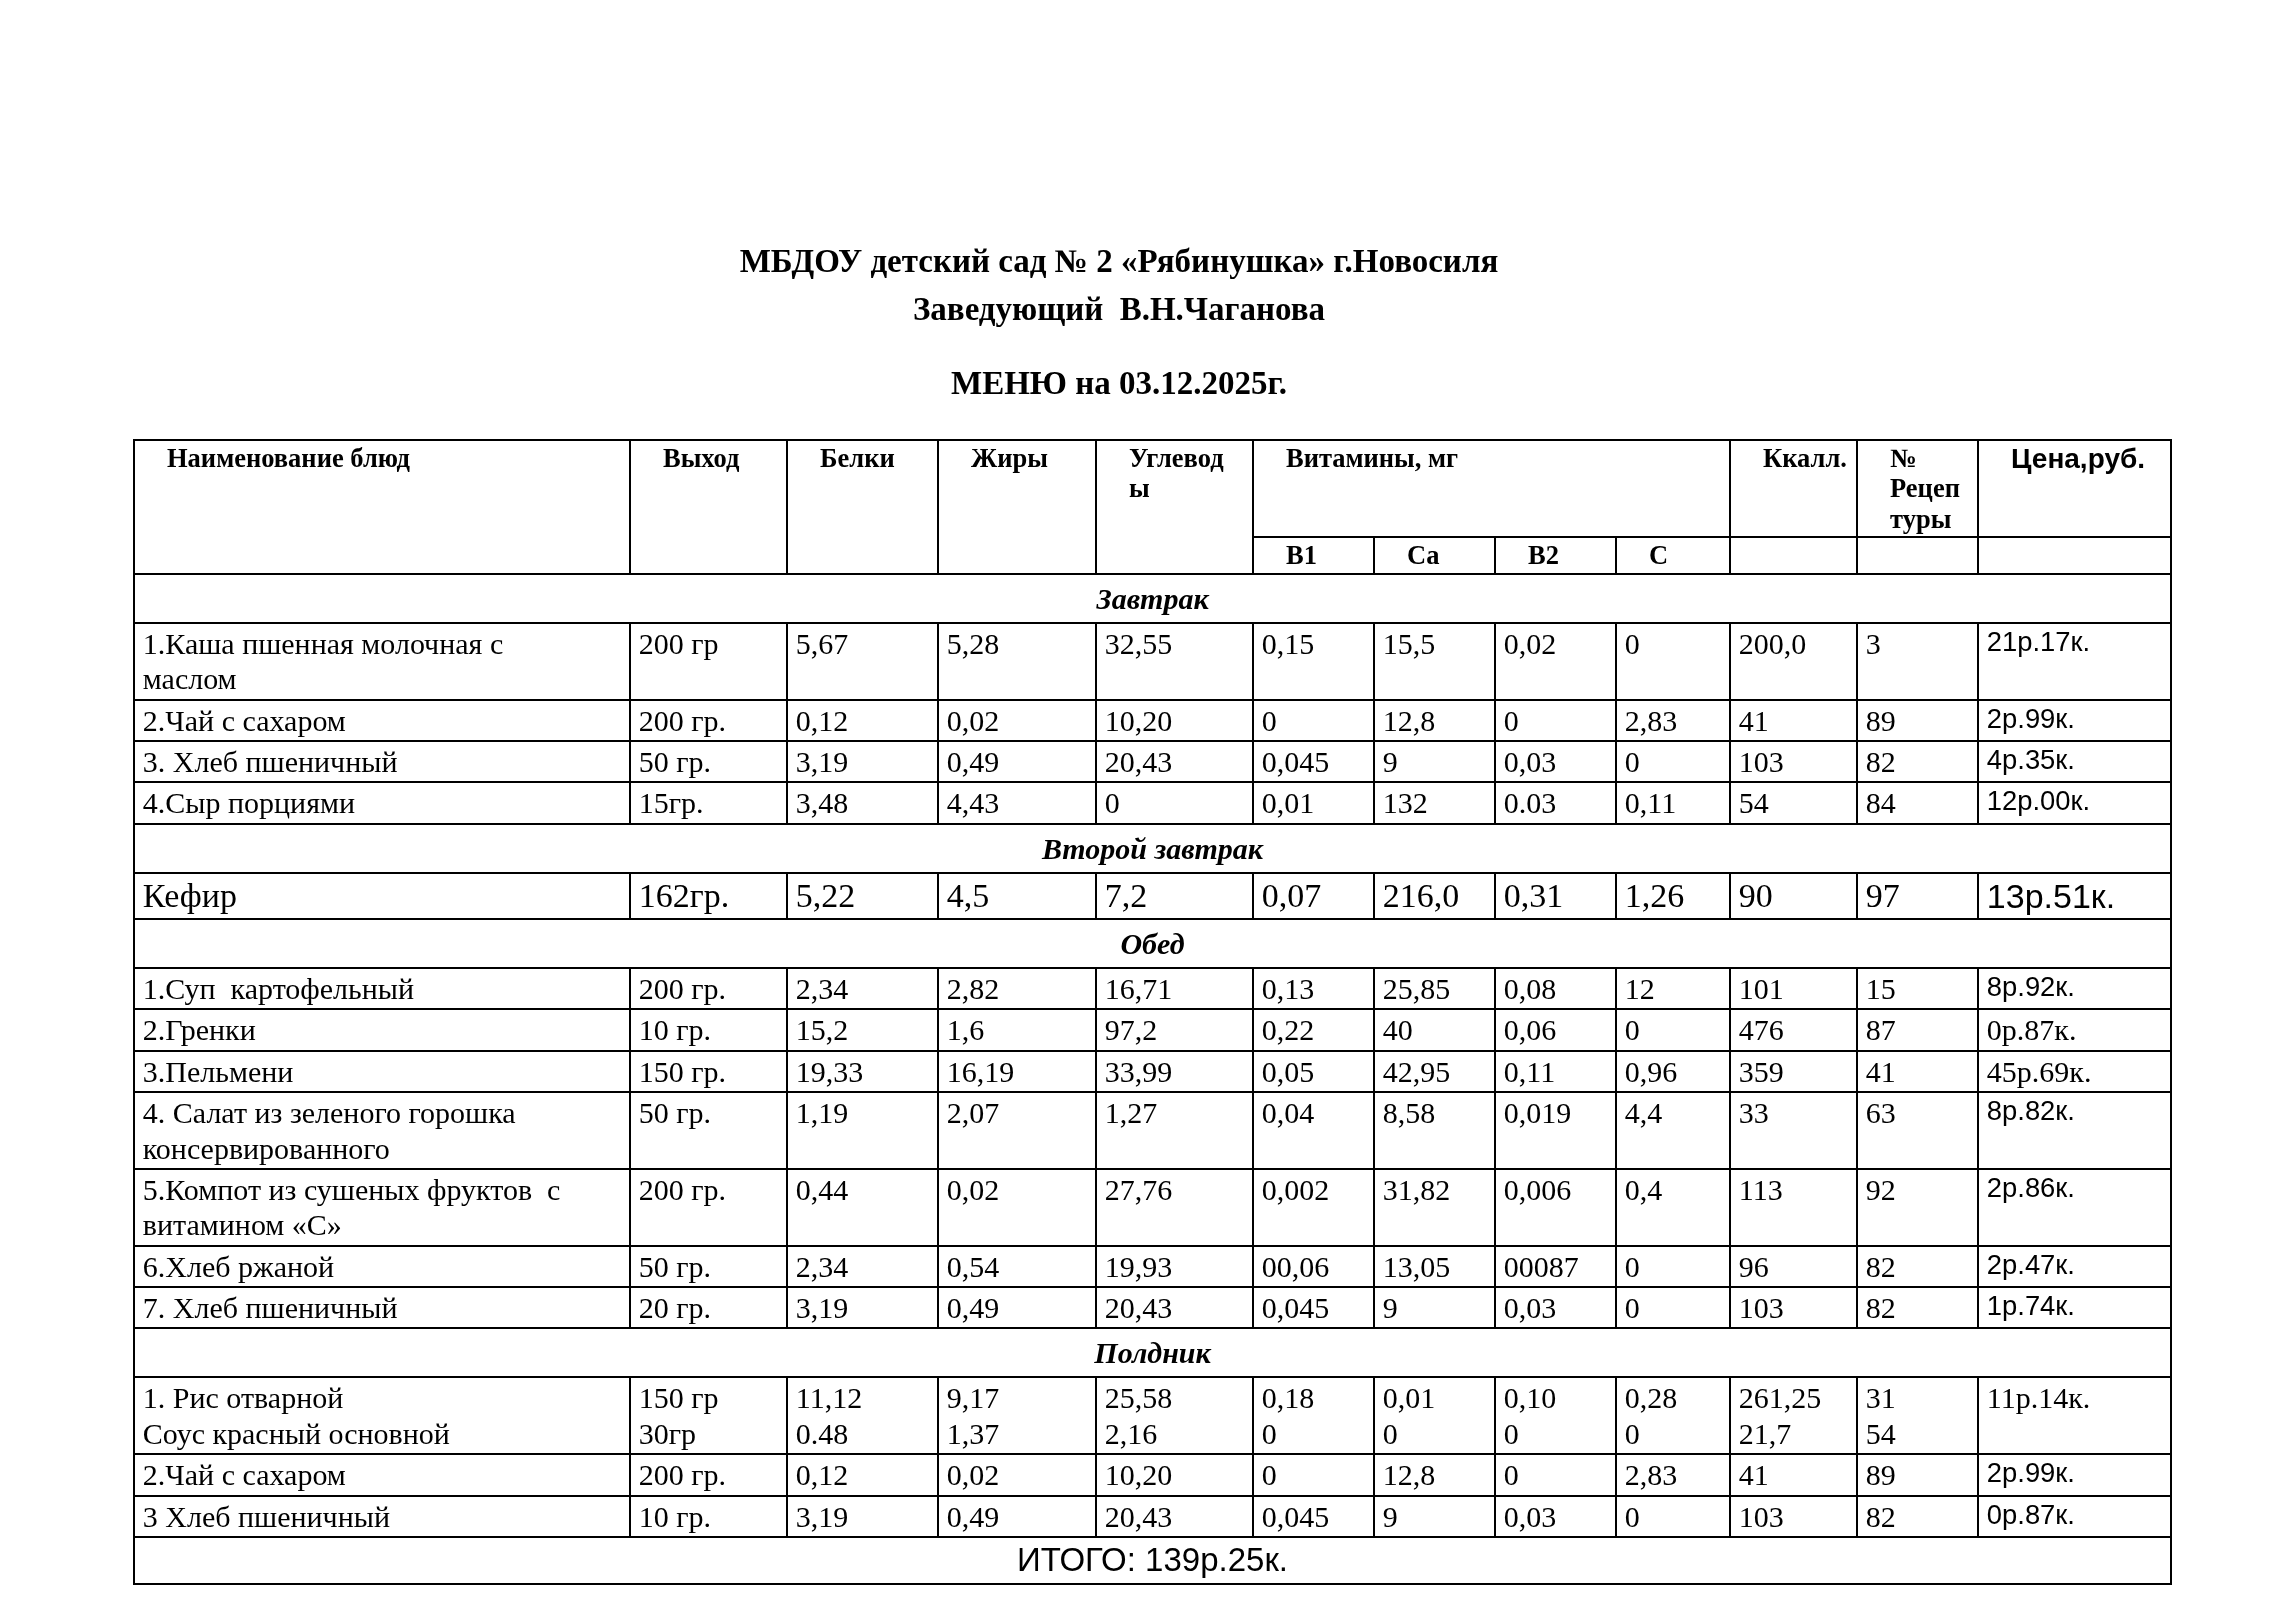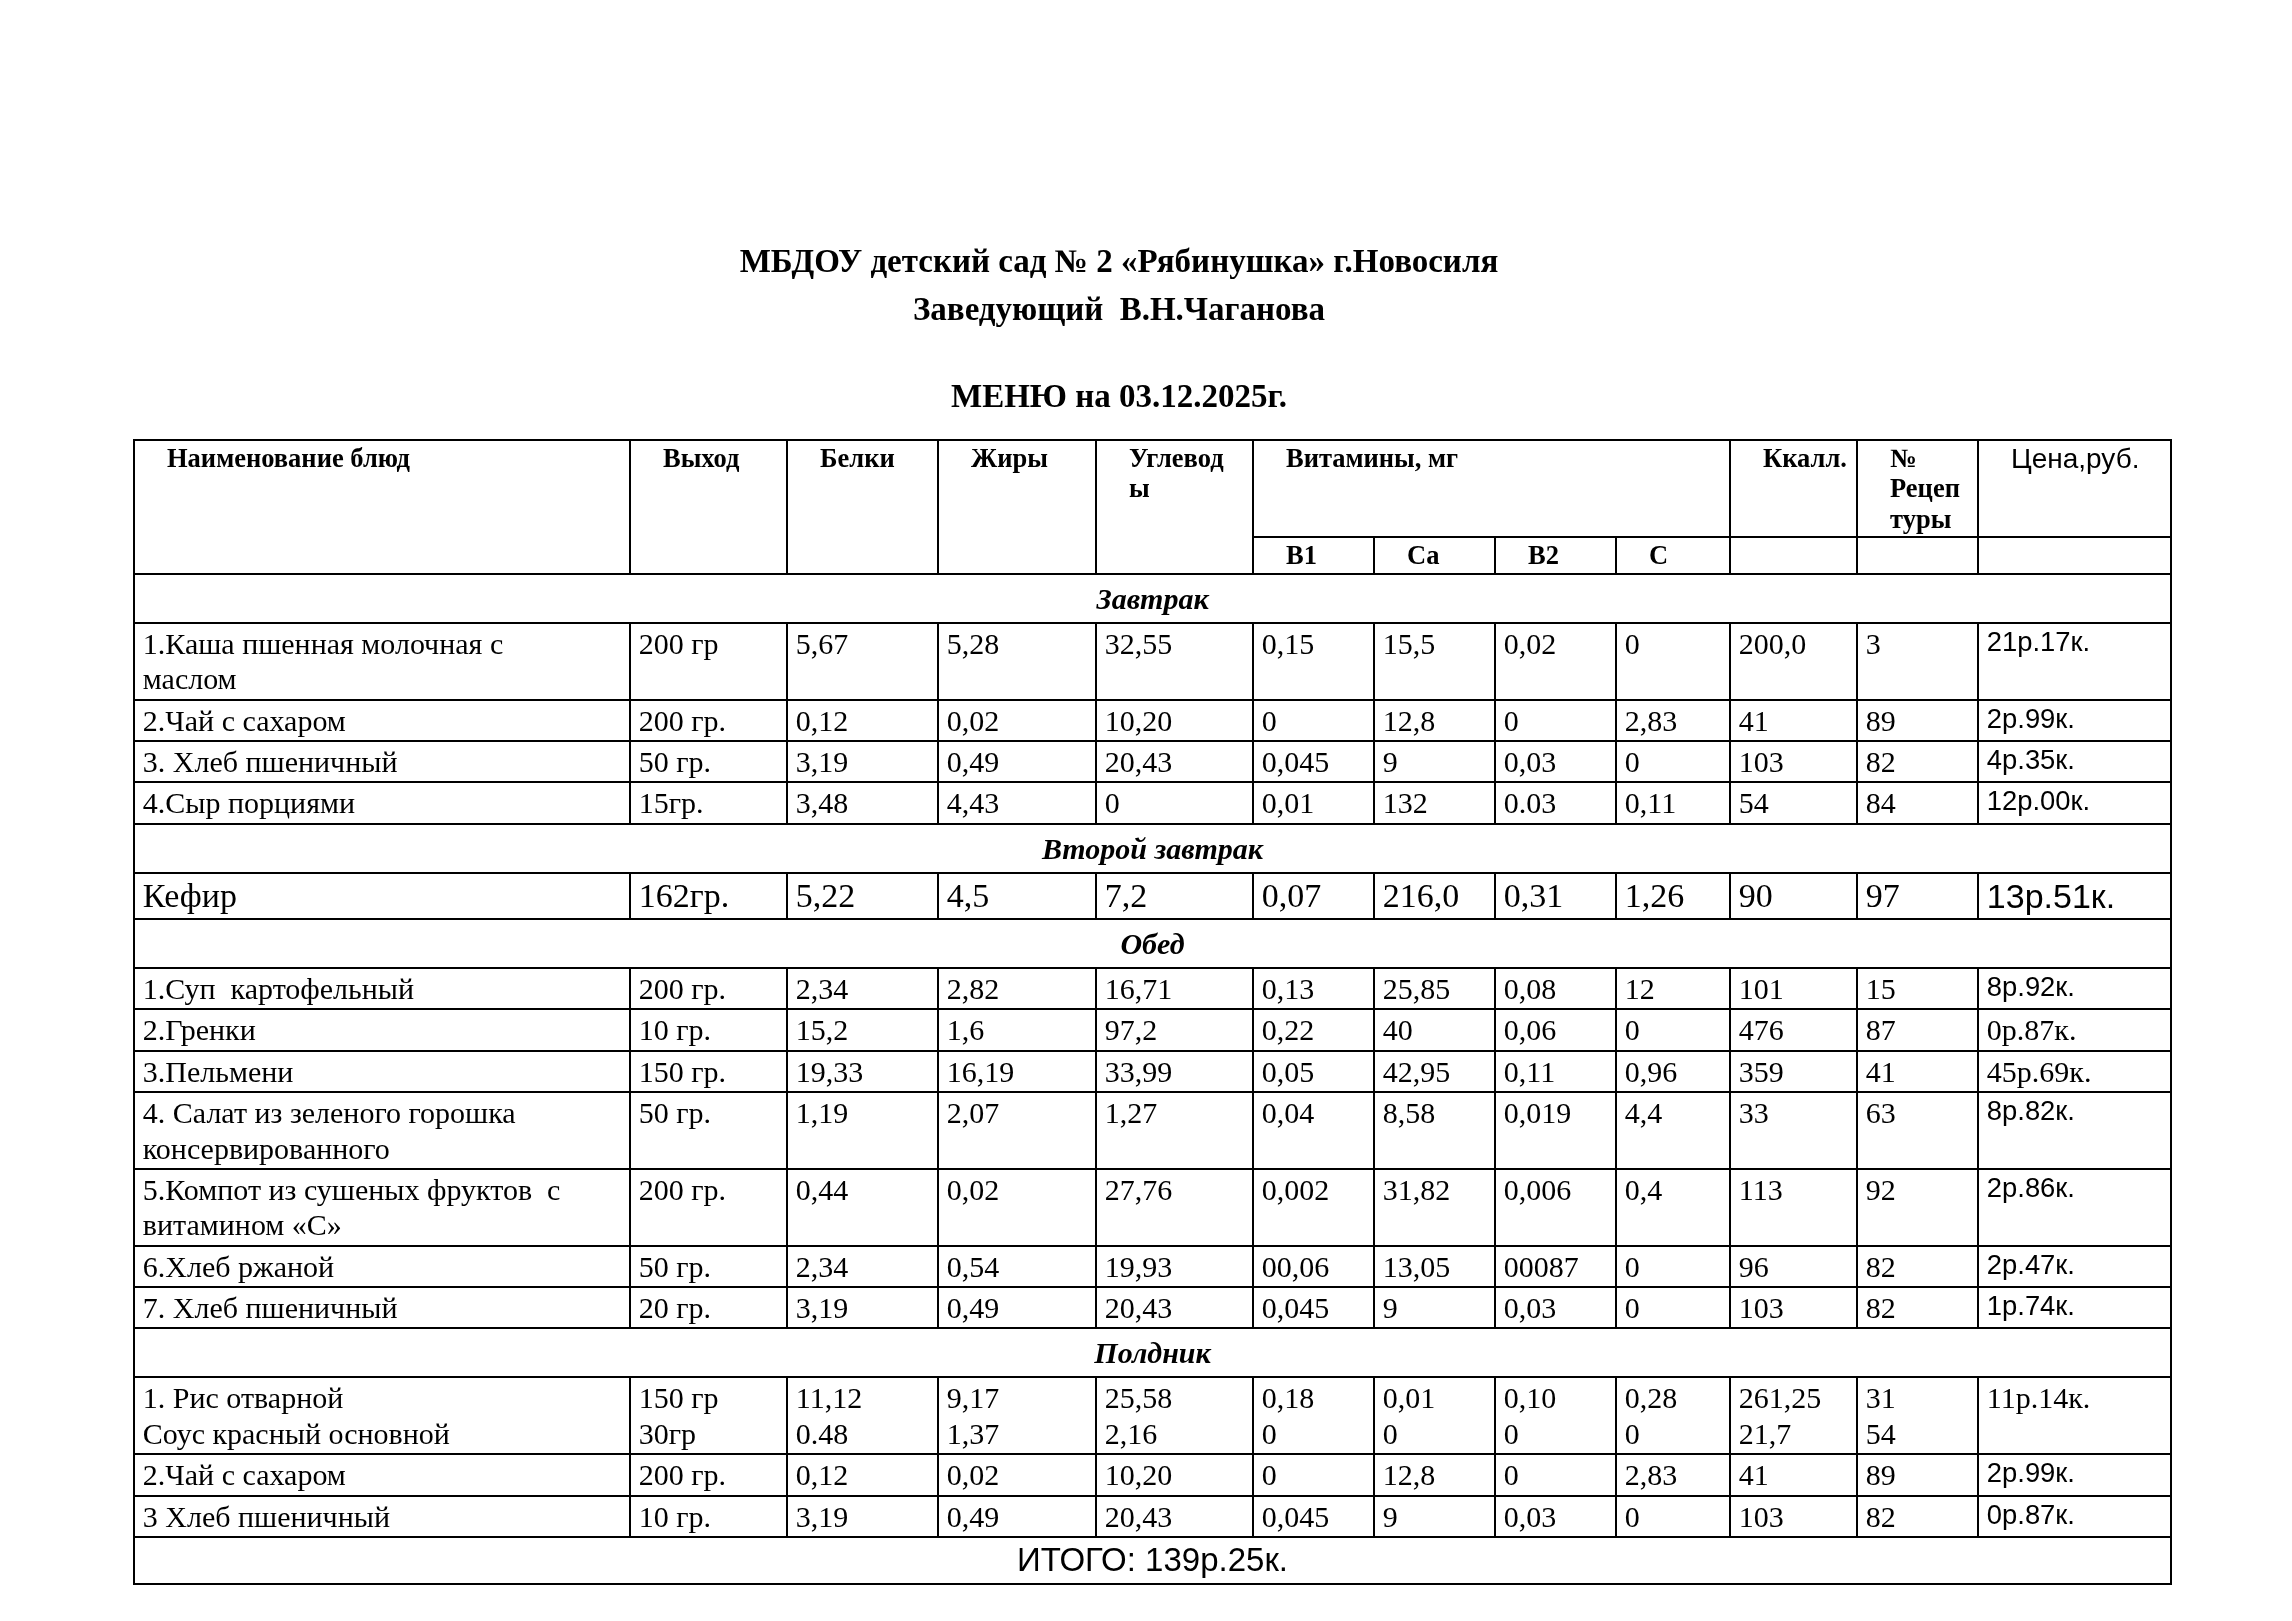--- a/index.html
+++ b/index.html
@@ -21,21 +21,21 @@
   }
   .title-line {
     font-size: 33px;
     font-weight: bold;
     line-height: 1.45;
     white-space: pre-wrap;
   }
   .menu-line {
     font-size: 33px;
     font-weight: bold;
-    margin-top: 44px;
+    margin-top: 31px;
     white-space: pre-wrap;
   }
   table.menu {
     position: absolute;
     left: 133px;
     top: 439px;
     width: 2035px;
     border-collapse: collapse;
     table-layout: fixed;
     border: 2.9px solid #000;
@@ -56,21 +56,21 @@
     font-size: 26.5px;
     font-weight: bold;
     line-height: 1.15;
     vertical-align: top;
     padding-left: 32px;
   }
   tr.h1 { height: 86px; }
   tr.h2 { height: 36px; }
   th.sans {
     font-family: "Liberation Sans", sans-serif;
-    font-weight: normal;
+    font-weight: bold;
     font-size: 28px;
   }
   tr.section-row td {
     text-align: center;
     font-weight: bold;
     font-style: italic;
     height: 43px;
     vertical-align: middle;
   }
   tr.data-row { height: 41px; }

